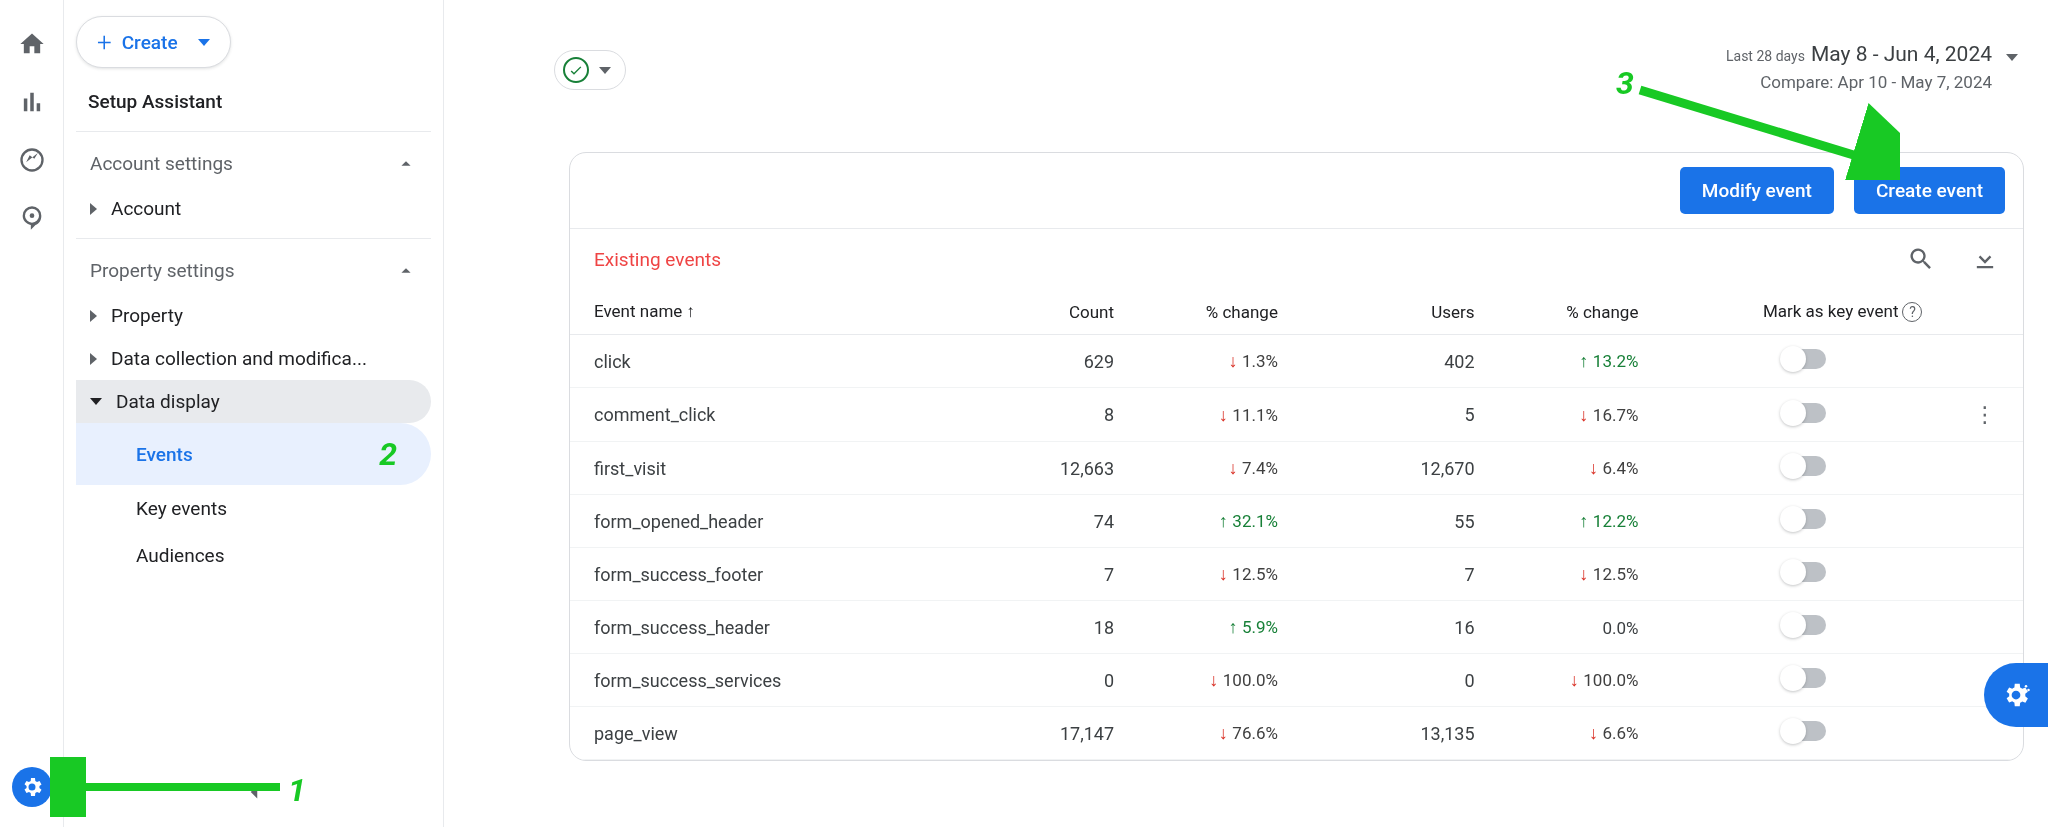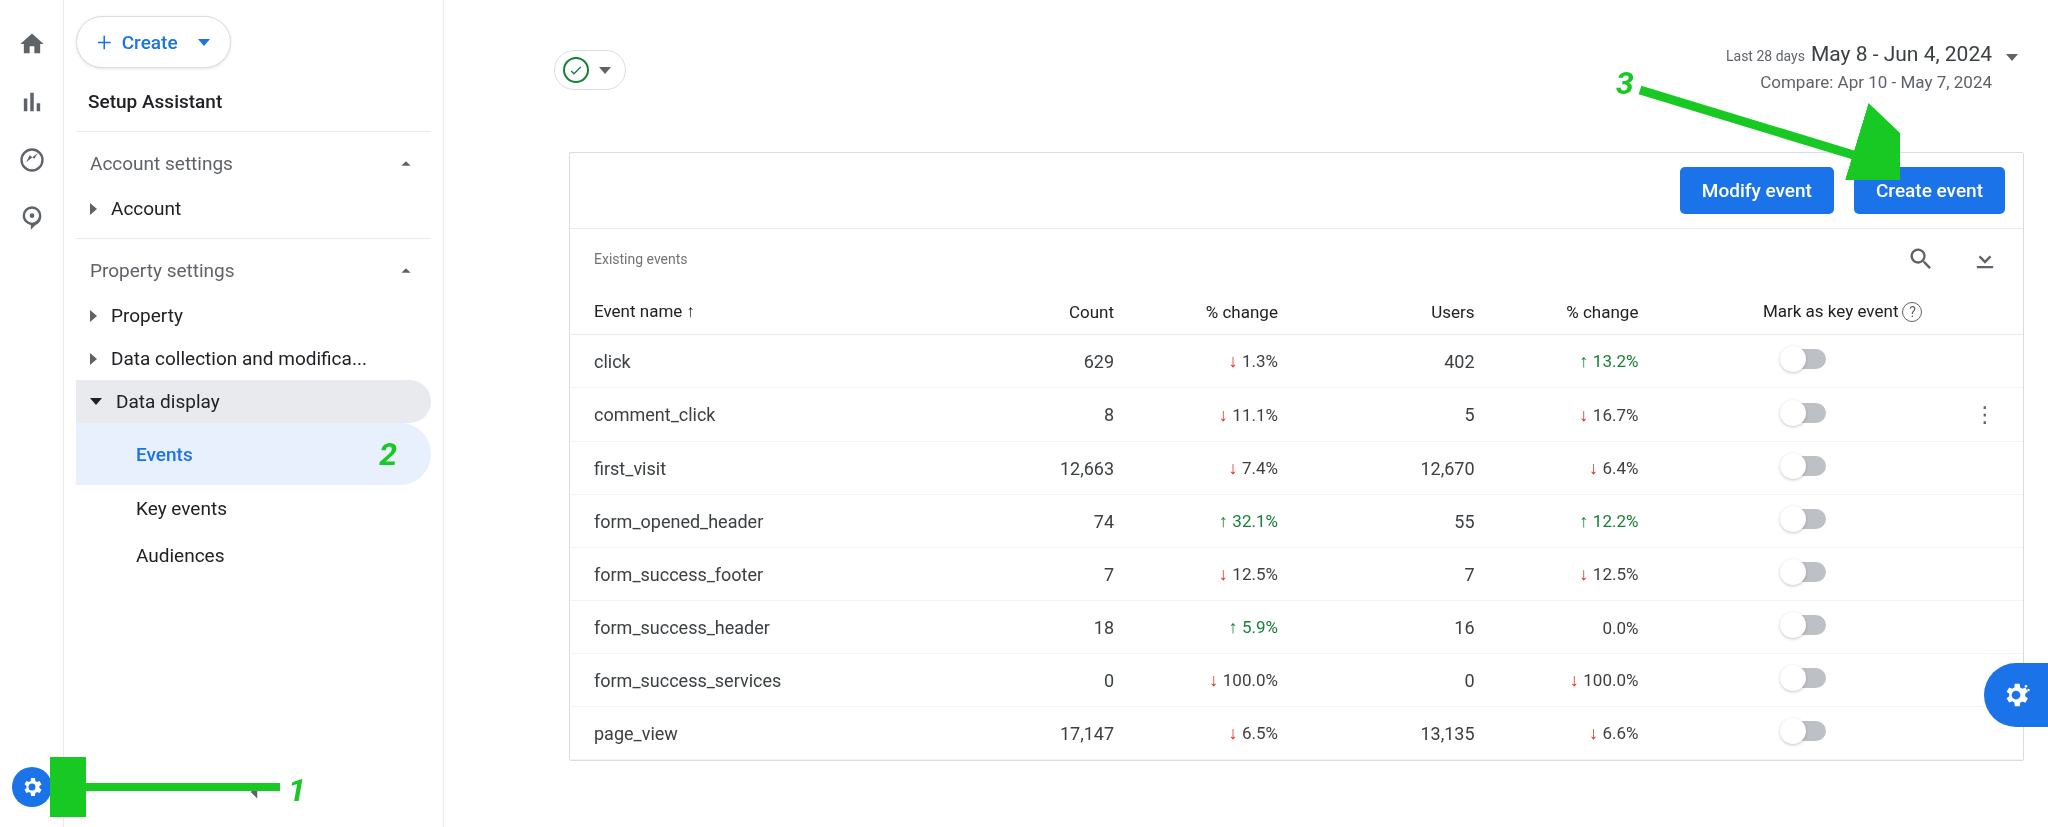--- a/index.html
+++ b/index.html
@@ -35,25 +35,25 @@
   .status-btn .check { width: 26px; height: 26px; border: 2px solid #188038; border-radius: 50%; display: flex; align-items: center; justify-content: center; }
   .status-btn .check svg { width: 16px; height: 16px; fill: #188038; }
   .status-btn .caret { width: 0; height: 0; border-left: 6px solid transparent; border-right: 6px solid transparent; border-top: 7px solid #5f6368; }
   
   .date-block { position: absolute; right: 30px; top: 42px; text-align: right; display: flex; align-items: flex-start; gap: 14px; }
   .date-block .label { font-size: 14px; color: #5f6368; display: inline-block; margin-right: 6px; }
   .date-block .range { font-size: 21px; color: #3c4043; }
   .date-block .compare { font-size: 17px; color: #5f6368; margin-top: 6px; }
   .date-block .caret { width: 0; height: 0; border-left: 6px solid transparent; border-right: 6px solid transparent; border-top: 7px solid #5f6368; margin-top: 12px; cursor: pointer; }
   
-  .card { position: absolute; left: 125px; top: 152px; right: 24px; border: 1px solid #dadce0; border-radius: 2px; background: #fff; overflow: hidden; }
+  .card { position: absolute; left: 125px; top: 152px; right: 24px; border: 1px solid #dadce0; border-radius: 17px; background: #fff; overflow: hidden; }
   .card-actions { display: flex; justify-content: flex-end; gap: 20px; padding: 14px 18px; border-bottom: 1px solid #e8eaed; }
   .btn-primary { background: #1a73e8; color: #fff; border: none; border-radius: 5px; padding: 12px 22px; font-size: 19px; font-weight: 500; cursor: pointer; }
   .table-head { display: flex; justify-content: space-between; align-items: center; padding: 16px 24px; }
-  .table-head h2 { font-size: 14px; font-weight: 400; color: #737373; }
+  .table-head h2 { font-size: 19px; font-weight: 400; color: #ef4444; }
   .table-head .tools { display: flex; gap: 36px; }
   .table-head .tools svg { width: 28px; height: 28px; fill: #5f6368; cursor: pointer; }
   
   table { width: 100%; border-collapse: collapse; }
   th { text-align: left; font-size: 17px; font-weight: 400; color: #202124; padding: 12px 24px; border-bottom: 1px solid #e8eaed; }
   th.right, td.right { text-align: right; }
   th.center, td.center { text-align: center; }
   td { font-size: 18px; color: #3c4043; padding: 14px 24px; border-bottom: 1px solid #f1f3f4; }
   .name-col { width: 380px; }
   .count-col { width: 140px; text-align: right; }
@@ -261,21 +261,21 @@
             <td class="count-col right">0</td>
             <td class="change-col right"><span class="arrow-down">↓</span> <span class="pct down">100.0%</span></td>
             <td class="users-col right">0</td>
             <td class="change-col right"><span class="arrow-down">↓</span> <span class="pct down">100.0%</span></td>
             <td class="key-col center"><span class="toggle"></span></td>
             <td class="more-col"></td>
           </tr>
           <tr>
             <td class="name-col">page_view</td>
             <td class="count-col right">17,147</td>
-            <td class="change-col right"><span class="arrow-down">↓</span> <span class="pct down">6.5%</span></td>
+            <td class="change-col right"><span class="arrow-down">↓</span> <span class="pct down">76.6%</span></td>
             <td class="users-col right">13,135</td>
             <td class="change-col right"><span class="arrow-down">↓</span> <span class="pct down">6.6%</span></td>
             <td class="key-col center"><span class="toggle"></span></td>
             <td class="more-col"></td>
           </tr>
         </tbody>
     </table>
   </div>
 </div>
 

